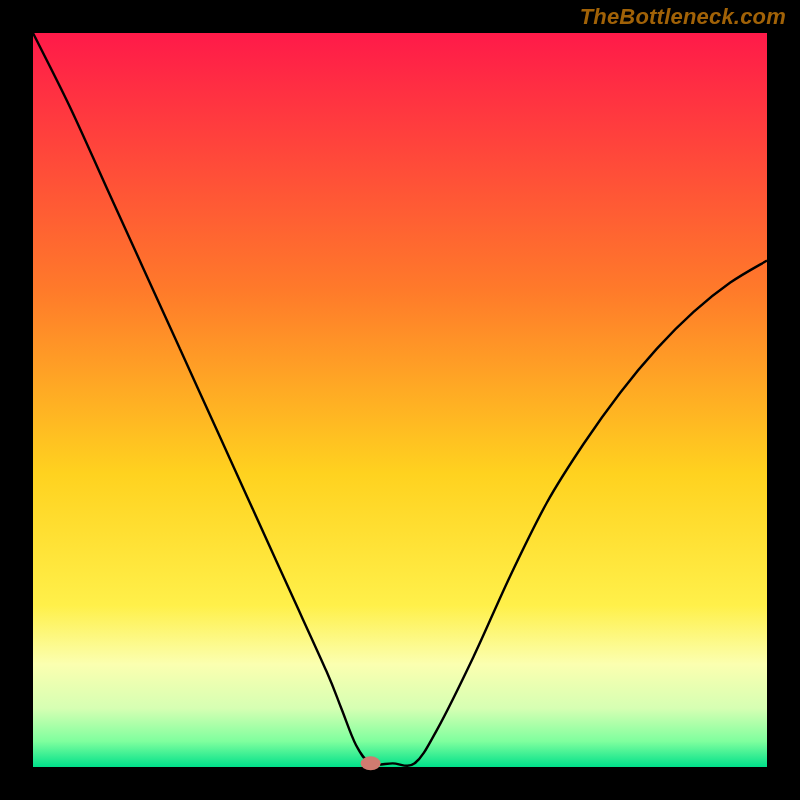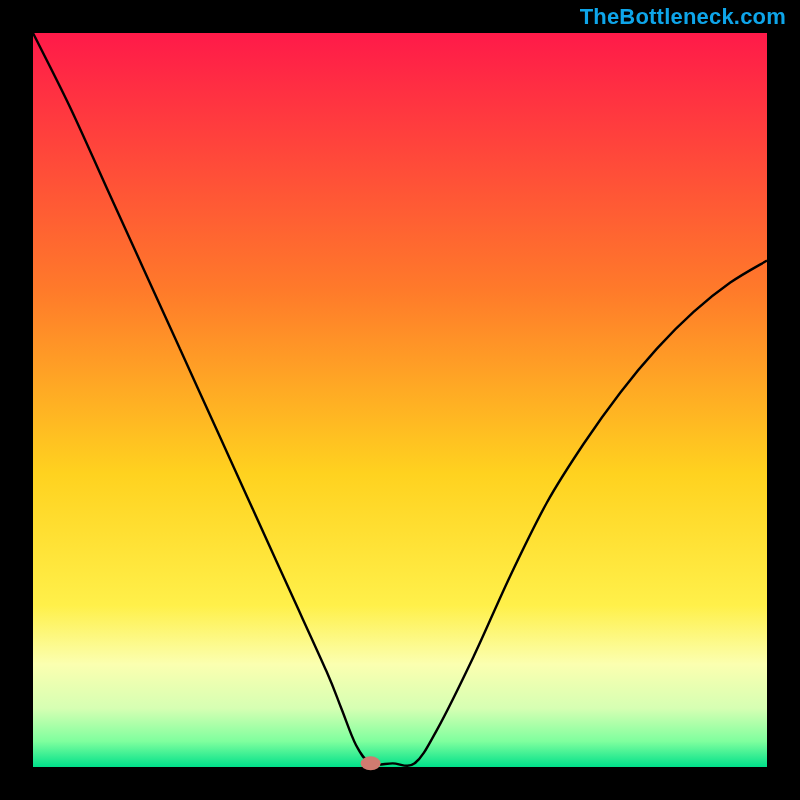--- a/index.html
+++ b/index.html
@@ -13,25 +13,26 @@
   .frame {
     position: relative;
     width: 800px;
     height: 800px;
     background: #000;
   }
   .watermark {
     position: absolute;
     top: 4px;
     right: 14px;
-    color: #0ea5e9;
+    color: #a16207;
     font-size: 22px;
     font-weight: 600;
     letter-spacing: 0.2px;
     z-index: 10;
+    font-style: italic;
   }
   svg {
     position: absolute;
     top: 0;
     left: 0;
   }
 </style>
 </head>
 <body>
 

